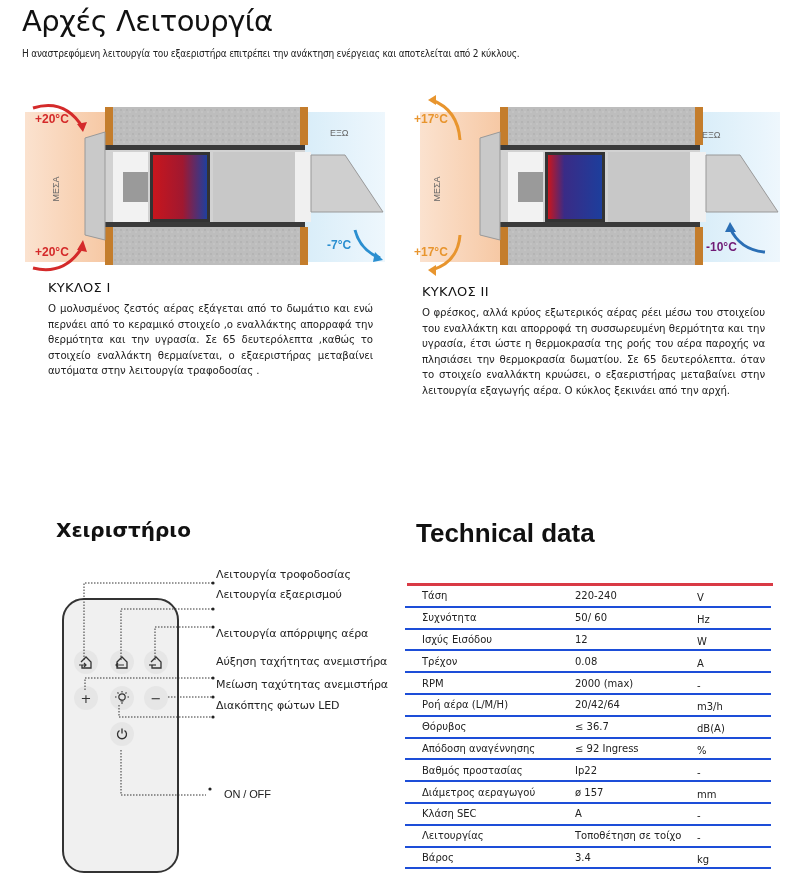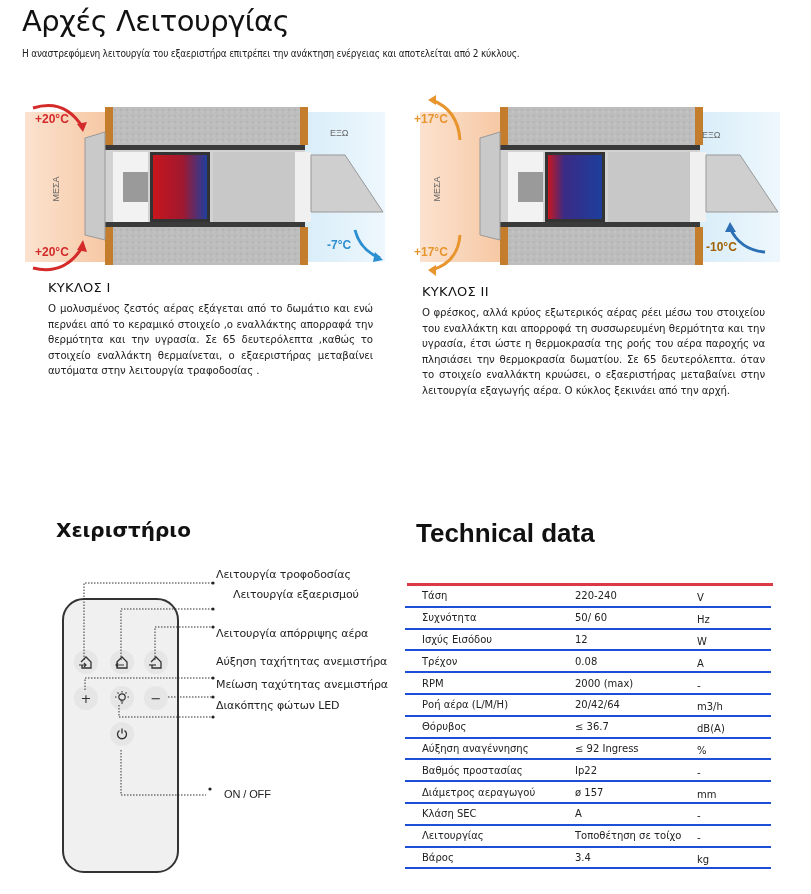--- a/index.html
+++ b/index.html
@@ -37,21 +37,21 @@
   .tech-table { position: absolute; left: 405px; top: 583px; width: 366px; }
   .red-rule { height: 3px; background: #d93a45; margin-left: 2px; margin-right: -2px; }
   .trow { display: flex; height: 21.8px; align-items: center; border-bottom: 2px solid #1d4ed8; font-size: 10px; color: #222; font-family: "DejaVu Sans", sans-serif; }
   .trow .c-name { width: 150px; padding-left: 17px; white-space: nowrap; }
   .trow .c-val { width: 136px; padding-left: 20px; white-space: nowrap; }
   .trow .c-unit { width: 80px; padding-left: 6px; padding-top: 4px; white-space: nowrap; }
 </style>
 </head>
 <body>
 
-<h1 class="page-title">Αρχές Λειτουργίας</h1>
+<h1 class="page-title">Αρχές Λειτουργία</h1>
 <p class="intro">Η αναστρεφόμενη λειτουργία του εξαεριστήρα επιτρέπει την ανάκτηση ενέργειας και αποτελείται από 2 κύκλους.</p>
 
 <div class="diagram d1">
   <svg viewBox="0 0 390 190">
     <defs>
       <linearGradient id="warm0" x1="0" x2="1">
           <stop offset="0" stop-color="#fbe2cf"></stop>
           <stop offset="1" stop-color="#f6c7a2"></stop>
         </linearGradient>
       <linearGradient id="cool0" x1="0" x2="1">
@@ -144,21 +144,21 @@
     <path d="M306 65 L340 65 L378 122 L306 122 Z" fill="#cfcfcf" stroke="#999"></path>
     <path d="M60 50 Q58 20 32 10" stroke="#e8952e" stroke-width="3" fill="none"></path>
       <path d="M36 5 L28 10 L36 15 Z" fill="#e8952e"></path>
          <path d="M60 145 Q58 172 32 180" stroke="#e8952e" stroke-width="3" fill="none"></path>
       <path d="M36 175 L28 180 L36 186 Z" fill="#e8952e"></path>
          <path d="M365 162 Q340 160 330 138" stroke="#2b6fb5" stroke-width="3" fill="none"></path>
       <path d="M325 142 L330 132 L336 142 Z" fill="#2b6fb5"></path>
   </svg>
     <span class="temp-label" style="left:14px; top:22px;color:#e8952e">+17°C</span>
     <span class="temp-label" style="left:14px; top:155px;color:#e8952e">+17°C</span>
-    <span class="temp-label" style="left:306px; top:150px;color:#a16207">-10°C</span>
+    <span class="temp-label" style="left:306px; top:150px;color:#701a75">-10°C</span>
     <span class="side-label" style="left:302px; top:40px;">ΕΞΩ</span>
     <span class="side-label vert" style="left:24px; top:94px;">ΜΕΣΑ</span>
   </div>
 
 <div class="cycle-block c1">
   <div class="cycle-title">ΚΥΚΛΟΣ Ι</div>
   <p class="cycle-text">Ο μολυσμένος ζεστός αέρας εξάγεται από το δωμάτιο και ενώ περνάει από το κεραμικό στοιχείο ,ο εναλλάκτης απορραφά την θερμότητα και την υγρασία. Σε 65 δευτερόλεπτα ,καθώς το στοιχείο εναλλάκτη θερμαίνεται, ο εξαεριστήρας μεταβαίνει αυτόματα στην λειτουργία τραφοδοσίας .</p>
 </div>
 <div class="cycle-block c2">
   <div class="cycle-title">ΚΥΚΛΟΣ ΙΙ</div>
@@ -222,21 +222,21 @@
     <circle cx="213" cy="609" r="1.6"></circle>
     <circle cx="213" cy="627" r="1.6"></circle>
     <circle cx="213" cy="678" r="1.6"></circle>
     <circle cx="213" cy="697" r="1.6"></circle>
     <circle cx="213" cy="717" r="1.6"></circle>
     <circle cx="210" cy="789" r="1.6"></circle>
   </g>
 </svg>
 
 <span class="rlabel" style="top:568px;">Λειτουργία τροφοδοσίας</span>
-<span class="rlabel" style="top:588px;margin-left:17px;">Λειτουργία εξαερισμού</span>
+<span class="rlabel" style="top:588px;">Λειτουργία εξαερισμού</span>
 <span class="rlabel" style="top:627px;">Λειτουργία απόρριψης αέρα</span>
 <span class="rlabel" style="top:655px;">Αύξηση ταχήτητας ανεμιστήρα</span>
 <span class="rlabel" style="top:678px;">Μείωση ταχύτητας ανεμιστήρα</span>
 <span class="rlabel" style="top:699px;">Διακόπτης φώτων LED</span>
 <span class="rlabel" style="top:788px; left:224px; font-family:'Liberation Sans', sans-serif;">ON / OFF</span>
 
 <div class="tech-table">
   <div class="red-rule"></div>
   <div id="trows">
       <div class="trow">
@@ -268,21 +268,21 @@
         <span class="c-name">Ροή αέρα (L/M/H)</span>
         <span class="c-val">20/42/64</span>
         <span class="c-unit">m3/h</span>
       </div>
       <div class="trow">
         <span class="c-name">Θόρυβος</span>
         <span class="c-val">≤ 36.7</span>
         <span class="c-unit">dB(A)</span>
       </div>
       <div class="trow">
-        <span class="c-name">Αύξηση αναγέννησης</span>
+        <span class="c-name">Απόδοση αναγέννησης</span>
         <span class="c-val">≤ 92 Ingress</span>
         <span class="c-unit">%</span>
       </div>
       <div class="trow">
         <span class="c-name">Βαθμός προστασίας</span>
         <span class="c-val">Ip22</span>
         <span class="c-unit">-</span>
       </div>
       <div class="trow">
         <span class="c-name">Διάμετρος αεραγωγού</span>

